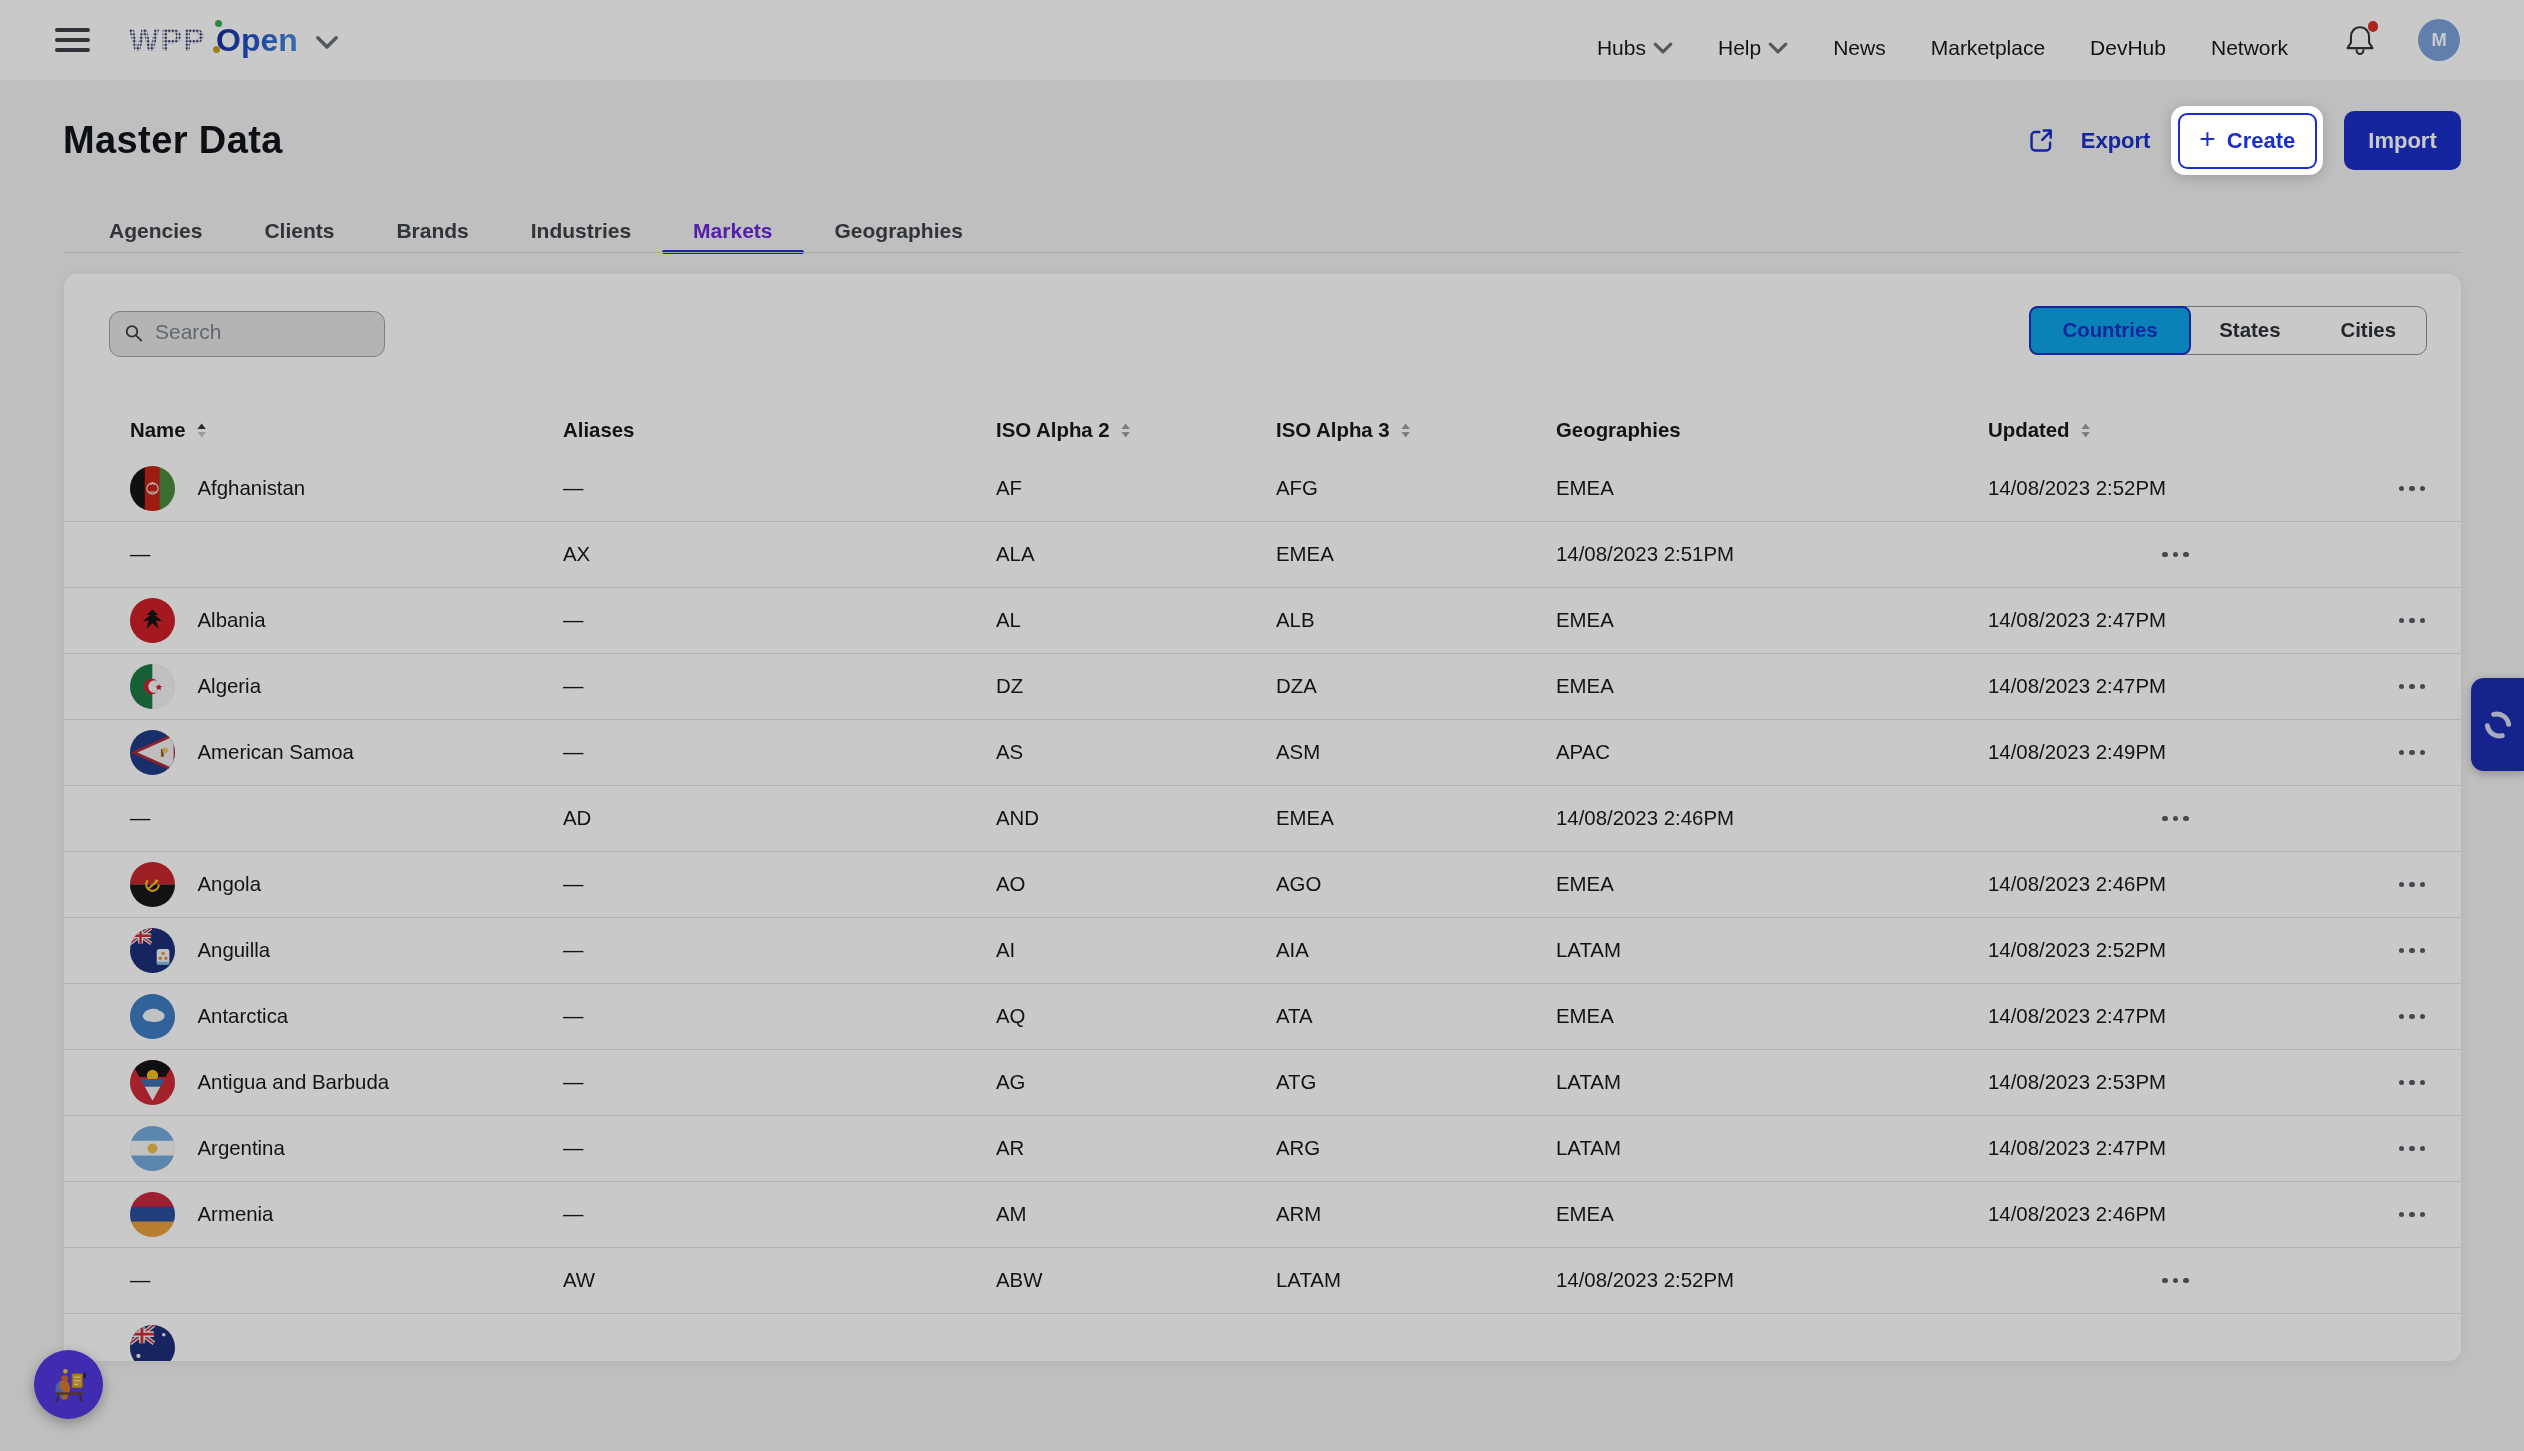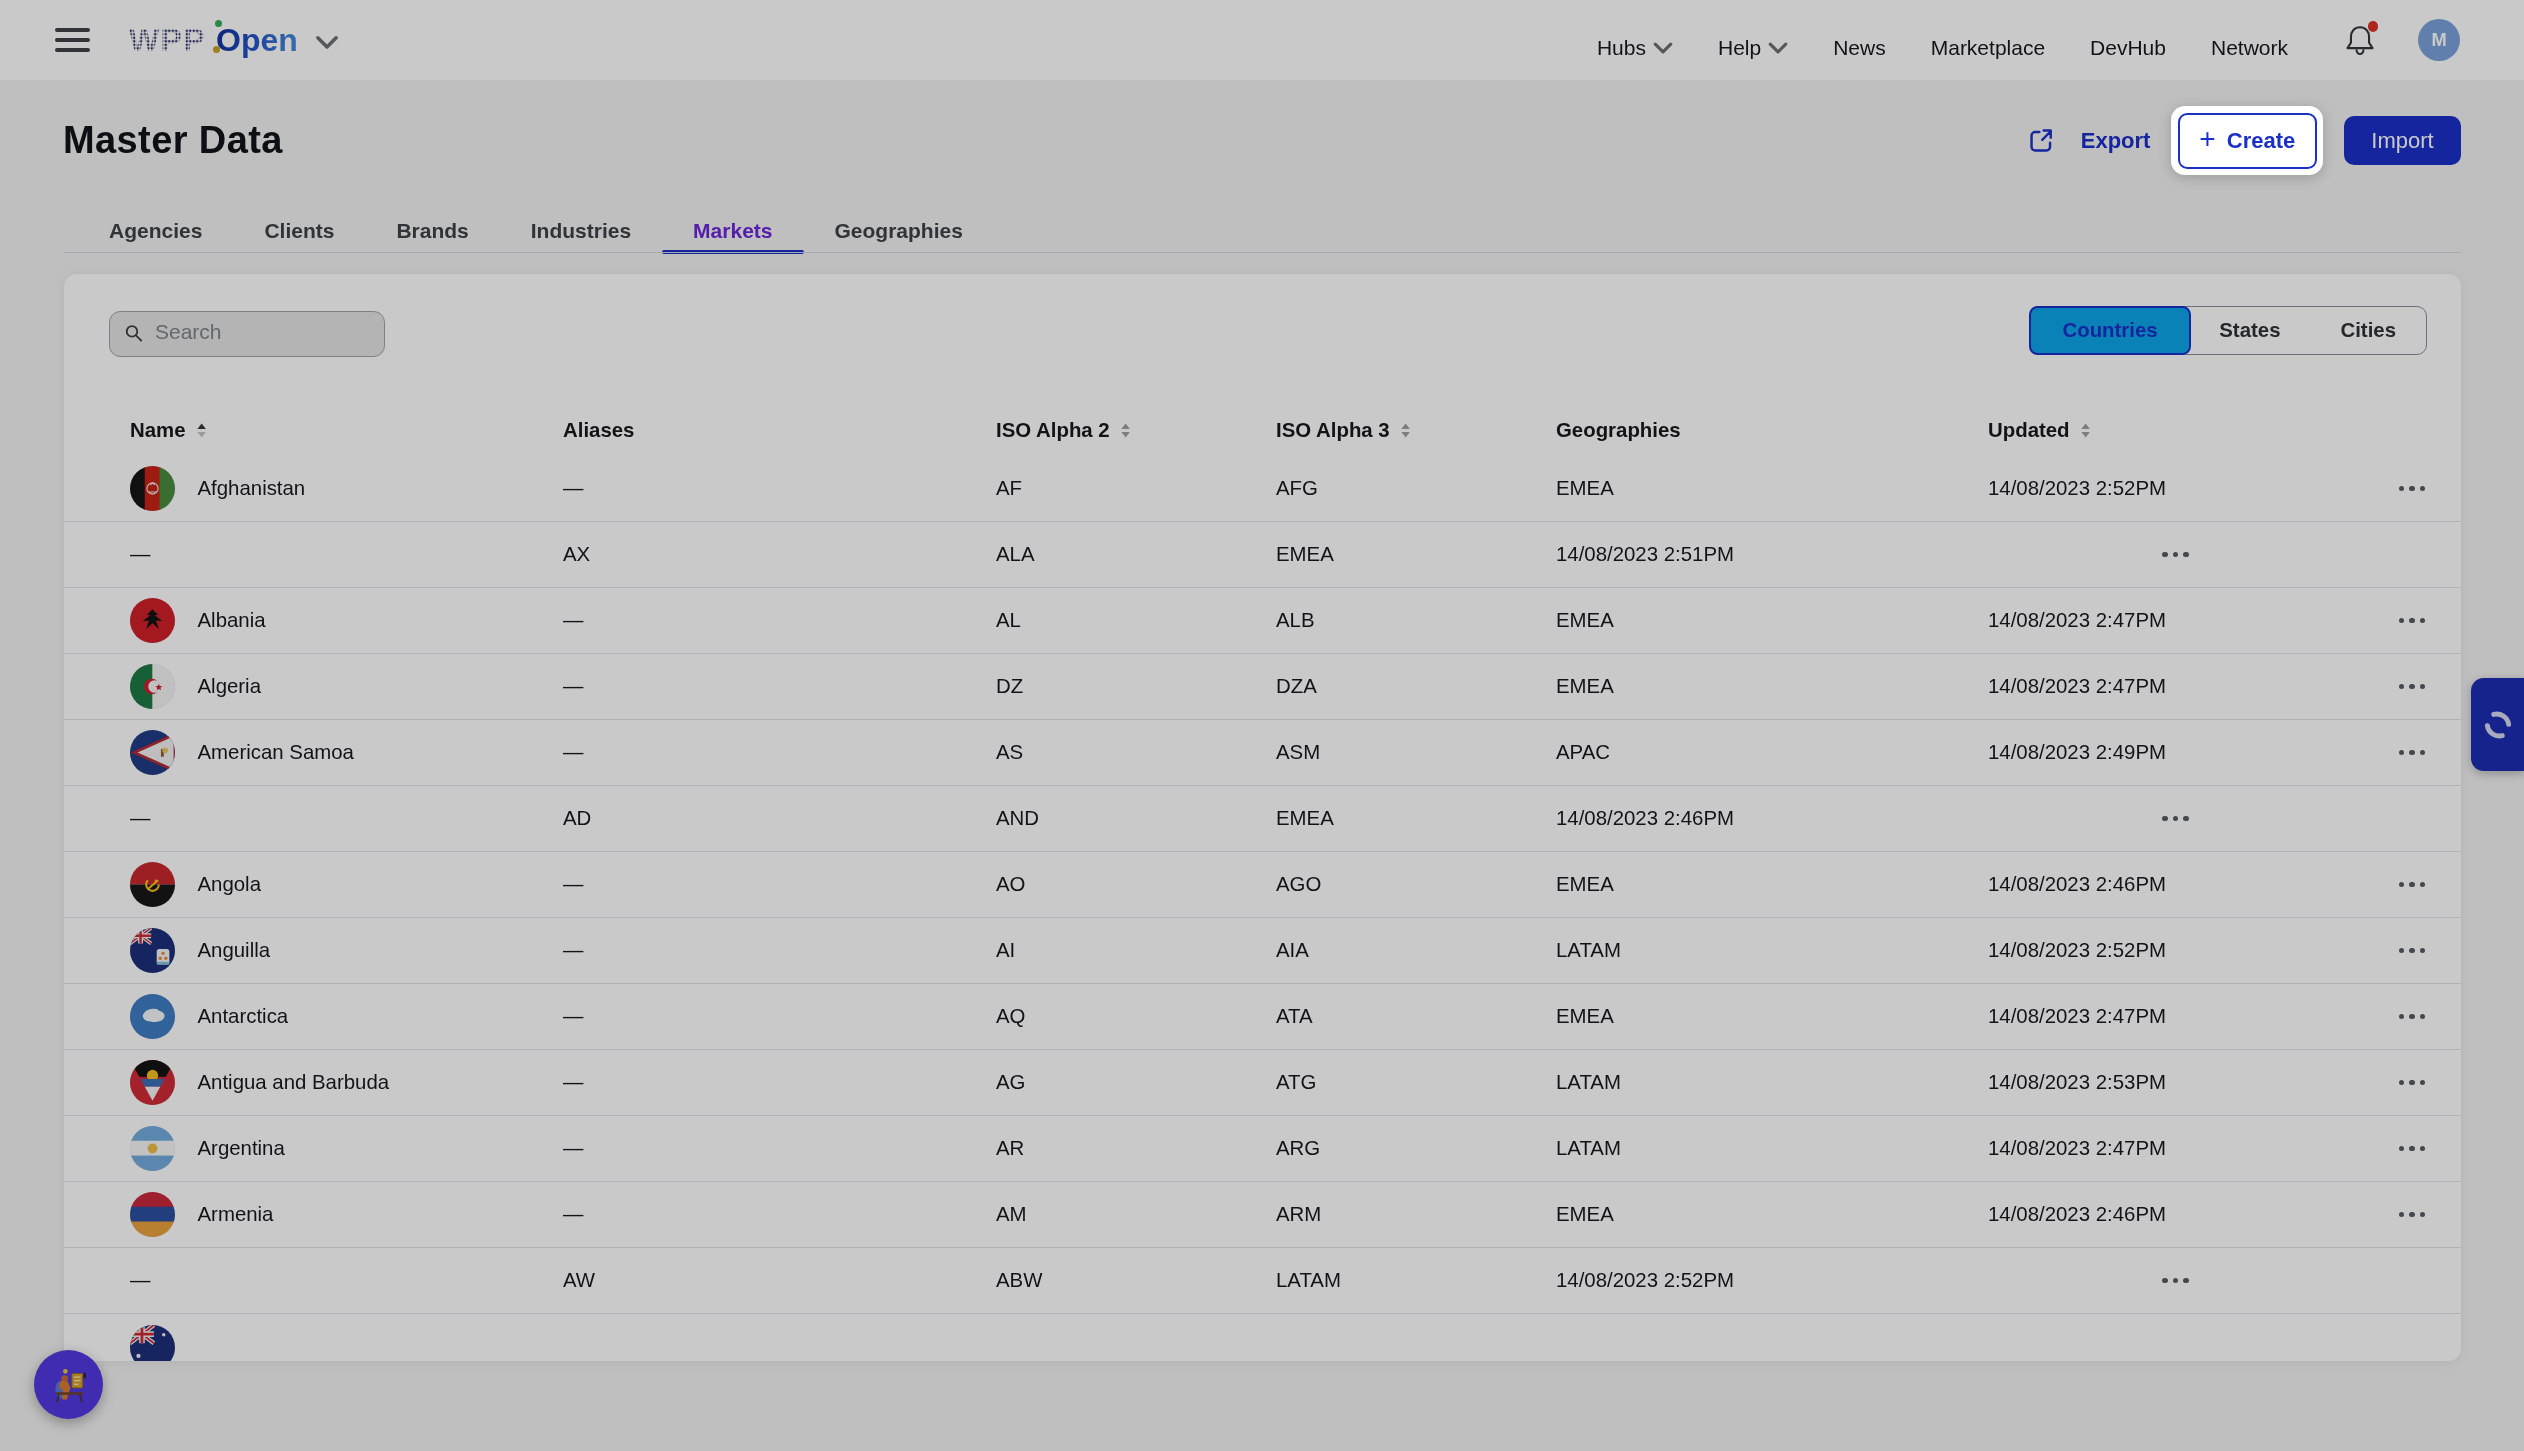--- a/index.html
+++ b/index.html
@@ -44,22 +44,22 @@
   .page-title { font-size:38px; font-weight:800; color:#101419; letter-spacing:0.4px; }
   .actions { margin-left:auto; display:flex; align-items:center; gap:21px; }
   .export-btn { display:flex; align-items:center; gap:26px; background:none; border:none; cursor:pointer;
                 color:#1b2fc9; font-size:22px; font-weight:600; font-family:inherit; }
   .create-wrap { position:relative; z-index:90; background:#ffffff; padding:6.3px; border-radius:14px;
                  box-shadow:0 2.8px 12.7px rgba(0,0,0,.18); }
   .create-btn { display:flex; align-items:center; gap:11.3px; justify-content:center;
                 width:139px; height:56px; background:#ffffff; border:2.1px solid #1b2fc9; border-radius:9.2px;
                 color:#1b2fc9; font-size:22px; font-weight:600; font-family:inherit; cursor:pointer; }
   .plus { font-size:28px; font-weight:400; line-height:0; margin-top:-2.8px; }
-  .import-btn { width:117px; height:49px; border:none; border-radius:10px; background:#1b2fc9;
-                color:#ffffff; font-size:22px; font-weight:400; font-family:inherit; cursor:pointer; }
+  .import-btn { width:117px; height:59px; border:none; border-radius:10px; background:#1b2fc9;
+                color:#ffffff; font-size:22px; font-weight:700; font-family:inherit; cursor:pointer; }
 
   
   .tabs { position:absolute; top:209px; left:78px; height:44px; display:flex; }
   .tab { position:relative; padding:0 31px; background:none; border:none; cursor:pointer;
          font-size:21px; font-weight:600; color:#3d4349; font-family:inherit; }
   .tab.active { color:#6d28d9; }
   .tab.active::after { content:""; position:absolute; left:0; right:0; bottom:-1.4px; height:4.2px;
                        background:#1b2fc9; border-radius:2.1px; }
   .tabs-divider { position:absolute; top:252px; left:64px; right:64px; height:1.4px; background:#d4d6da; }
 

